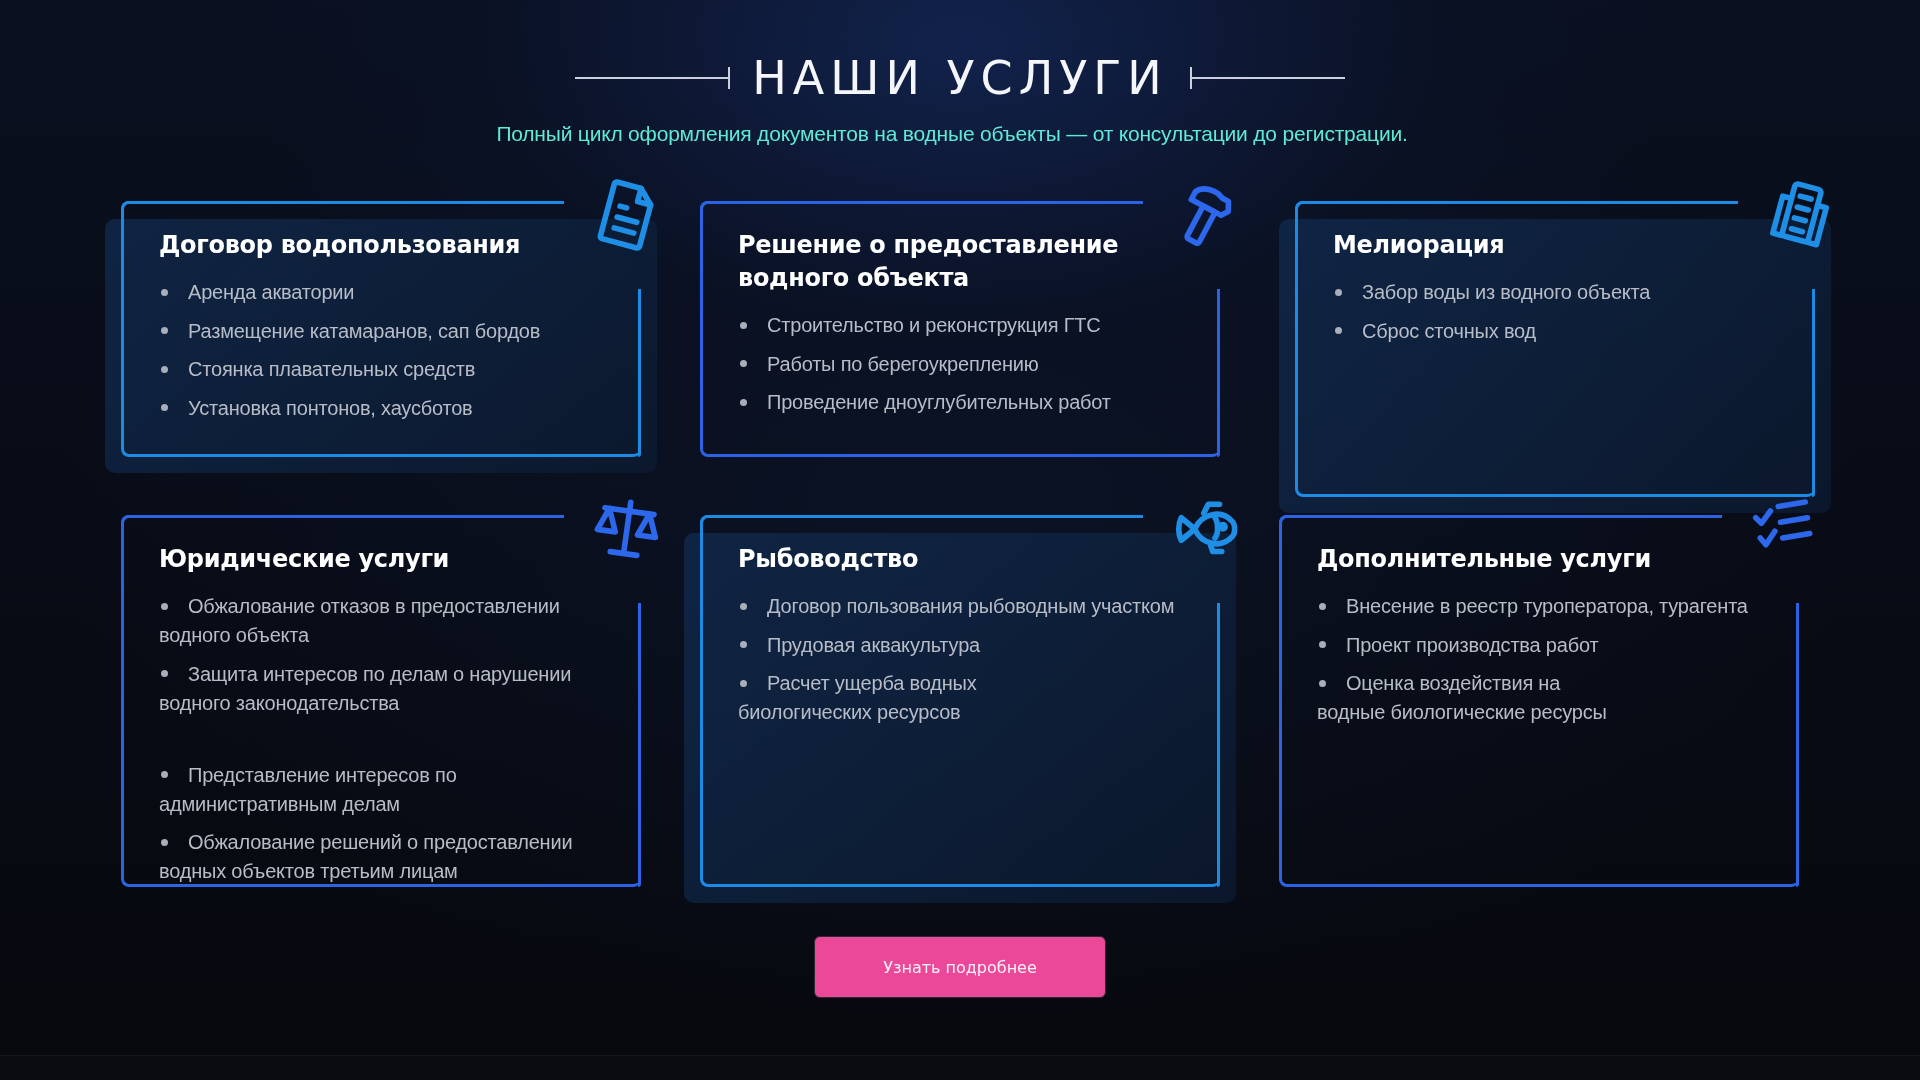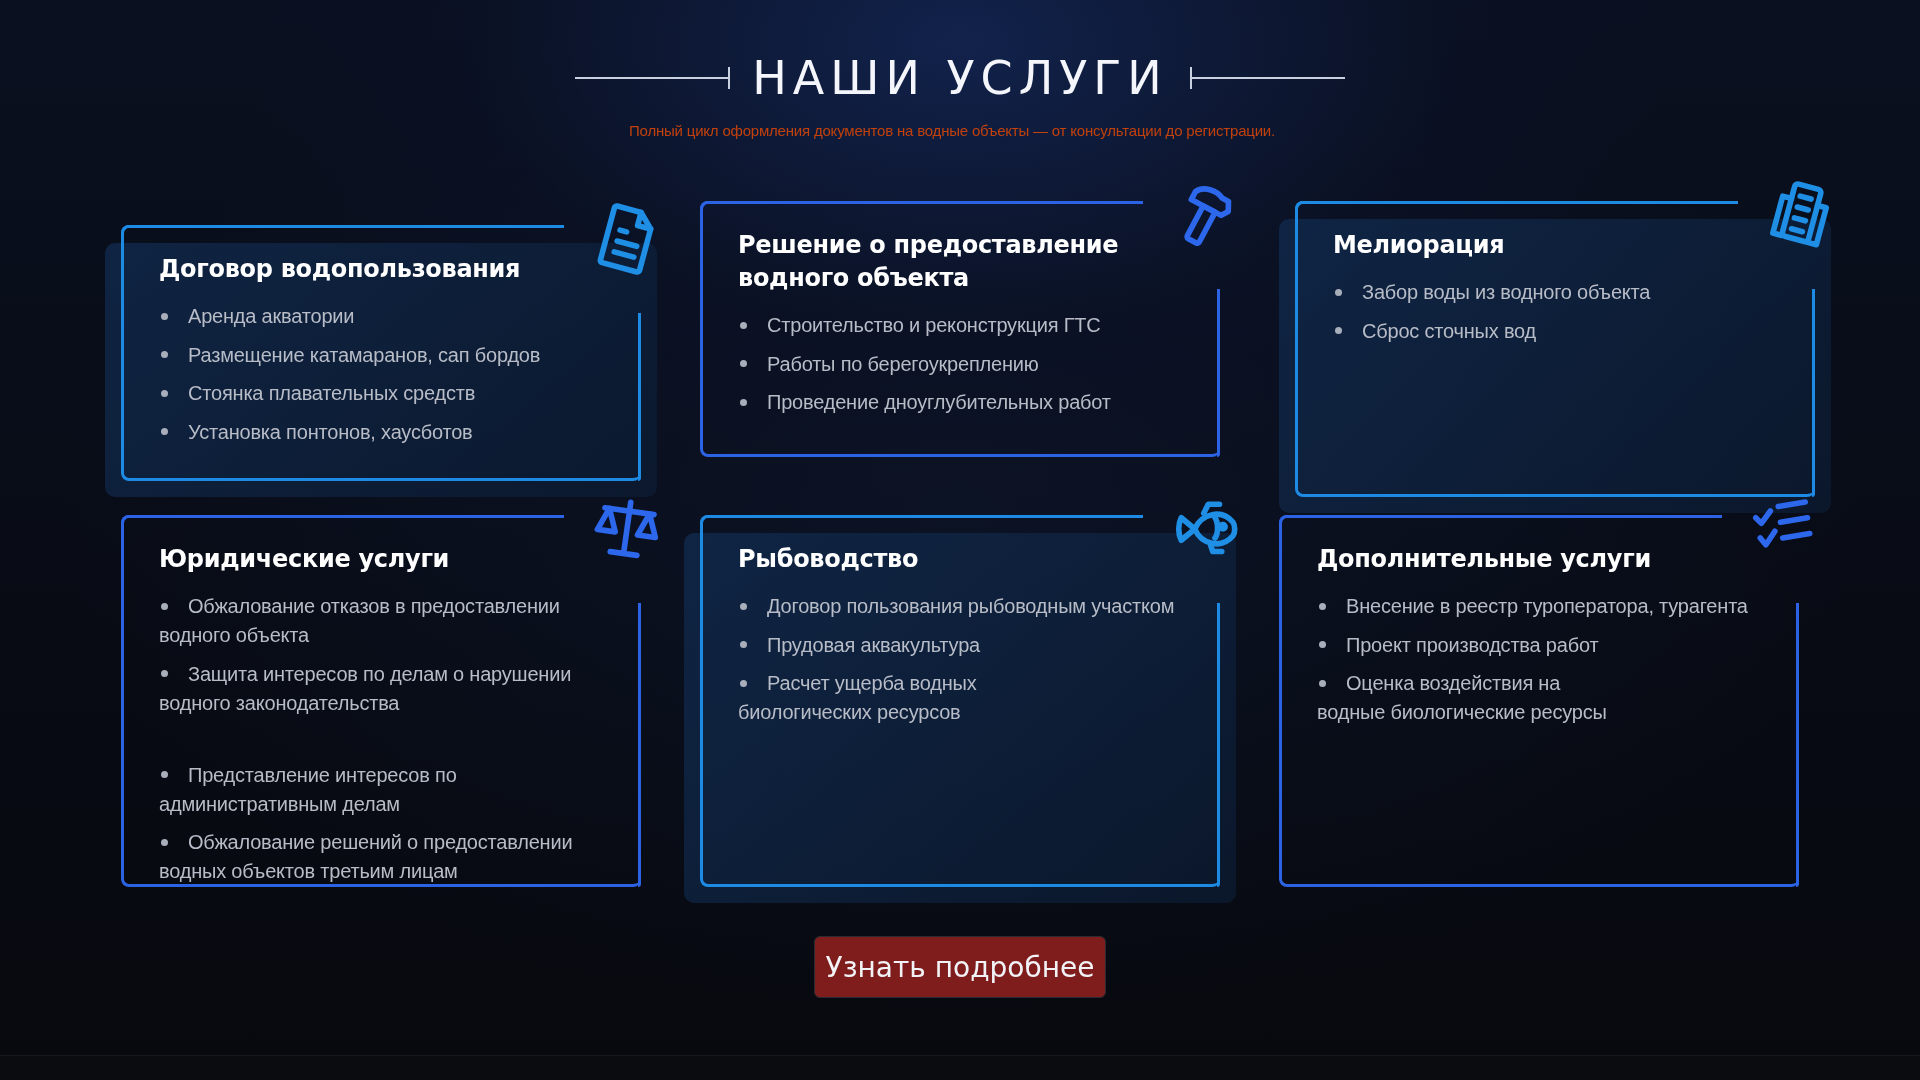--- a/index.html
+++ b/index.html
@@ -33,21 +33,21 @@
     content: ""; position: absolute; top: -10px; width: 2px; height: 22px; background: #c9d0e0;
   }
   .header .rule.left::after { right: 0; }
   .header .rule.right::before { left: 0; }
   .header h1 {
     font-weight: 400; font-size: 46px; letter-spacing: 6px; color: #f4f6fb;
     margin: 0 22px; font-family: "DejaVu Sans", sans-serif;
   }
   .subtitle {
     position: absolute; left: 0; right: 16px; top: 122px; text-align: center;
-    font-size: 15px; color: #c2410c; z-index: 2; letter-spacing: -0.2px;
+    font-size: 21px; color: #5eead4; z-index: 2; letter-spacing: -0.2px;
   }
   .card {
     position: absolute; width: 520px; border-radius: 8px; z-index: 2;
   }
   .card .frame {
     position: absolute; inset: 0; border-radius: 8px;
     border-left: 3px solid var(--c); border-bottom: 3px solid var(--c);
   }
   .card .top-line {
     position: absolute; left: 6px; top: 0; height: 3px; width: 437px; background: var(--c);
@@ -79,38 +79,38 @@
     font-size: 20px; line-height: 29px; color: #b7bcc7; margin-bottom: 9.5px; letter-spacing: -0.2px;
   }
   .card li .dot {
     display: inline-block; width: 7px; height: 7px; border-radius: 50%; background: #a9aebb;
     margin: 0 20px 3px 2px; vertical-align: middle;
   }
   .azure { --c: #1d8ae3; --ic: #1f8fe6; --fill: linear-gradient(135deg, rgba(16,40,74,0.85), rgba(12,28,52,0.7)); }
   .royal { --c: #2b63e4; --ic: #2c67ec; --fill: rgba(0,0,0,0); }
   .cta {
     position: absolute; left: 814px; top: 936px; width: 292px; height: 62px;
-    background: #7f1d1d; border: 1px solid #2a2c33; border-radius: 6px;
-    color: #f2f3f6; font-size: 28px; display: flex; align-items: center; justify-content: center;
+    background: #ec4899; border: 1px solid #2a2c33; border-radius: 6px;
+    color: #f2f3f6; font-size: 16px; display: flex; align-items: center; justify-content: center;
     z-index: 2; cursor: pointer; font-family: "DejaVu Sans", sans-serif;
   }
 </style>
 </head>
 <body>
 
 <div class="bg"></div>
 
 <div class="header">
   <div class="rule left"></div>
   <h1>НАШИ УСЛУГИ</h1>
   <div class="rule right"></div>
 </div>
 <div class="subtitle">Полный цикл оформления документов на водные объекты — от консультации до регистрации.</div>
 
-<div class="card azure" style="left:121px; top:201px; height:256px;margin-top:24px;">
+<div class="card azure" style="left:121px; top:201px; height:256px;">
   <div class="fill"></div>
   <div class="tl-corner"></div>
   <div class="top-line"></div>
   <div class="frame" style="border-top:none;"></div>
   <div class="right-line"></div>
   <div class="icon">
     <svg viewBox="0 0 64 64" fill="none" stroke="currentColor" stroke-width="5" stroke-linecap="round" stroke-linejoin="round">
       <g transform="rotate(15 32 32)">
           <path d="M16 6h22l12 12v38a2 2 0 0 1-2 2H16a2 2 0 0 1-2-2V8a2 2 0 0 1 2-2z"></path>
           <path d="M38 6v12h12"></path>

